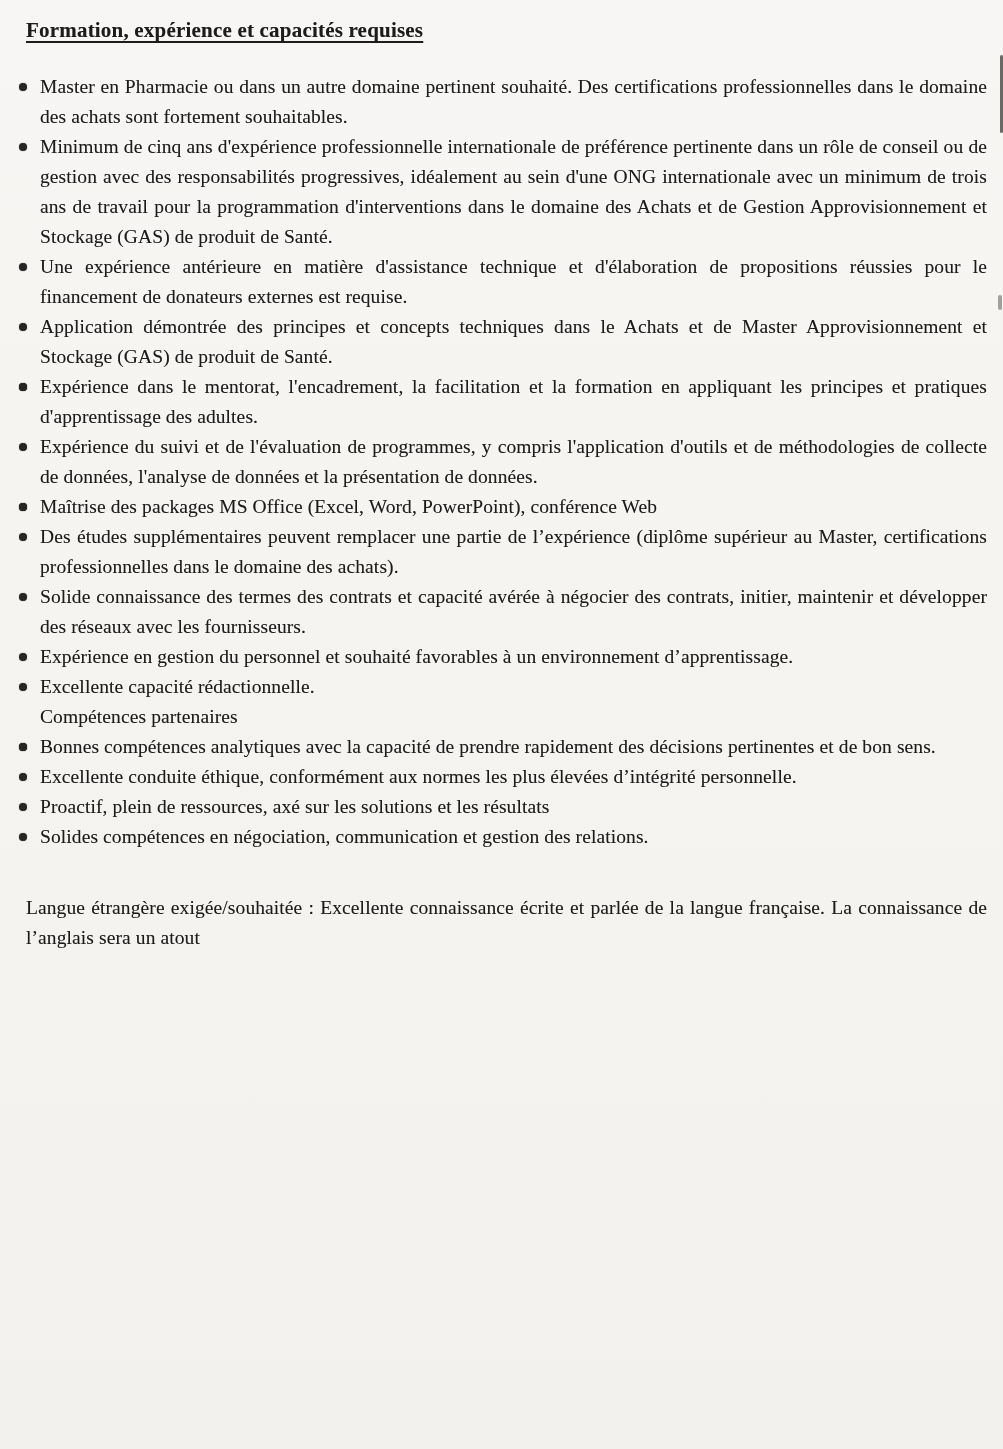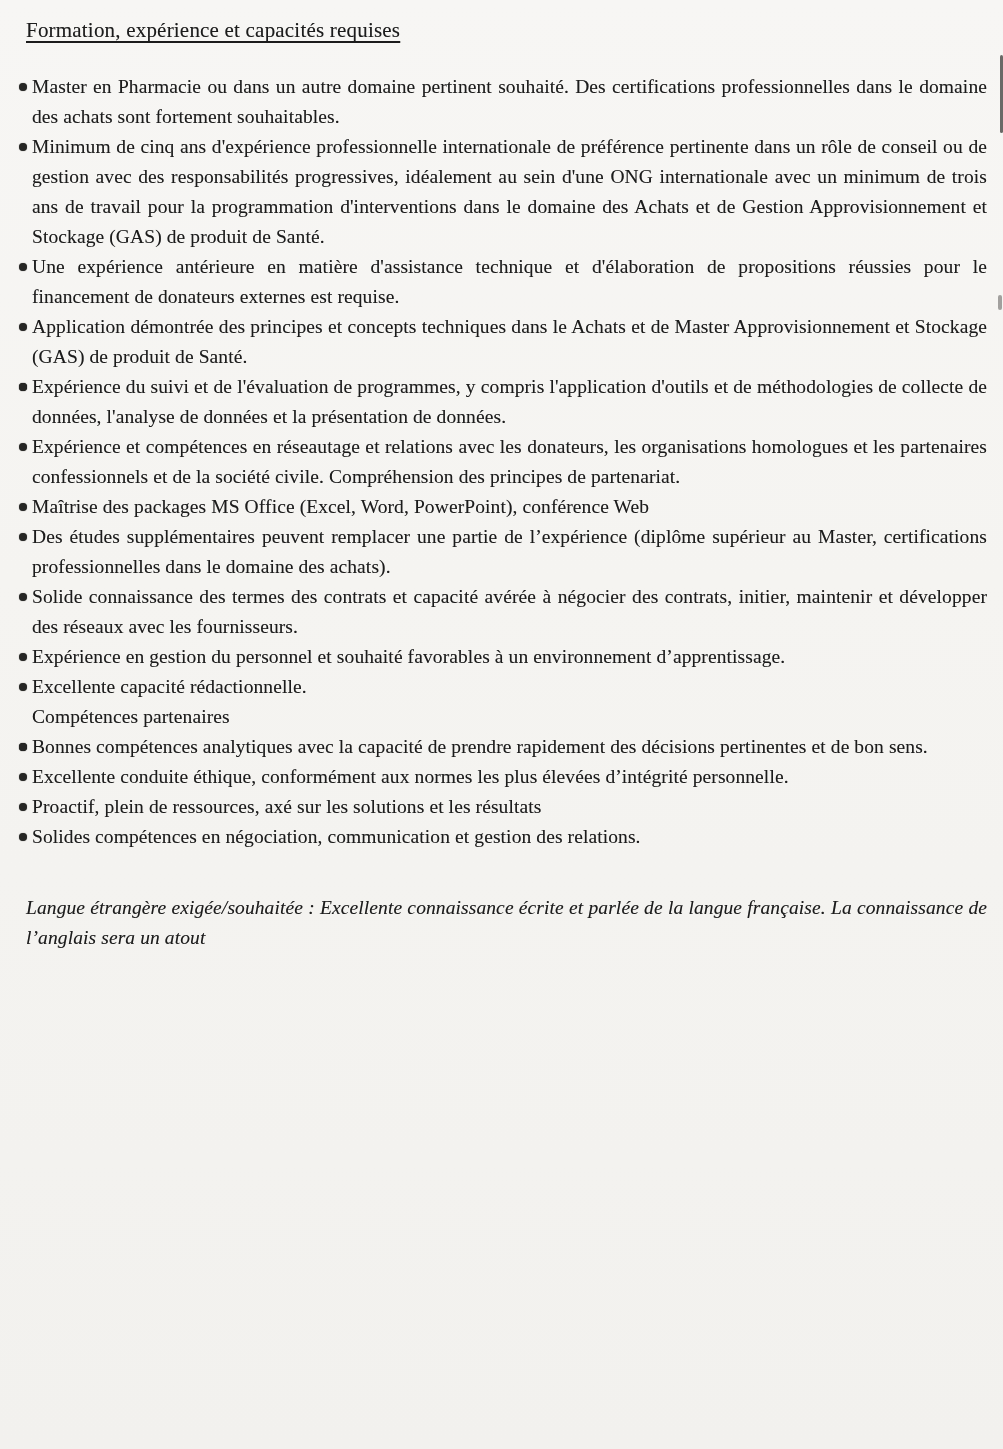--- a/index.html
+++ b/index.html
@@ -22,33 +22,33 @@
   }
   .page {
     position: relative;
     width: 100%;
     height: 100%;
     box-sizing: border-box;
     padding-top: 17px;
   }
   .title {
     font-size: 21px;
-    font-weight: normal;
+    font-weight: bold;
     margin: 0 8px 0 26px;
     letter-spacing: 0.2px;
     text-decoration: underline;
     text-underline-offset: 4px;
     line-height: 26px;
   }
   .list {
     margin: 29px 16px 0 0;
   }
   .item {
     position: relative;
-    padding-left: 32px;
+    padding-left: 40px;
     text-align: justify;
     font-size: 19.5px;
     line-height: 30px;
     letter-spacing: 0.1px;
   }
   .item .marker {
     position: absolute;
     left: 19px;
     top: 11px;
     width: 8px;
@@ -56,21 +56,20 @@
     border-radius: 50%;
     background: #262624;
     box-shadow: 0 0 1px rgba(0,0,0,0.6);
   }
   .footer {
     margin: 41px 16px 4px 26px;
     text-align: justify;
     font-size: 19.5px;
     line-height: 30px;
     letter-spacing: 0.1px;
-    font-style: italic;
   }
   .artifact {
     position: absolute;
     background: #3b3a37;
     pointer-events: none;
   }
   .artifact-1 {
     right: 0;
     top: 55px;
     width: 3px;
@@ -92,22 +91,23 @@
 
 <div class="page">
   <h1 class="title">Formation, expérience et capacités requises</h1>
 
   <div class="list">
       <div class="item"><span class="marker"></span><span class="itext">Master en Pharmacie ou dans un autre domaine pertinent souhaité. Des certifications professionnelles dans le domaine des achats sont fortement souhaitables.</span></div>
       <div class="item"><span class="marker"></span><span class="itext">Minimum de cinq ans d'expérience professionnelle internationale de préférence pertinente dans un rôle de conseil ou de gestion avec des responsabilités progressives, idéalement au sein d'une ONG internationale avec un minimum de trois ans de travail pour la programmation d'interventions dans le domaine des Achats et de Gestion Approvisionnement et Stockage (GAS) de produit de Santé.</span></div>
       <div class="item"><span class="marker"></span><span class="itext">Une expérience antérieure en matière d'assistance technique et d'élaboration de propositions réussies pour le financement de donateurs externes est requise.</span></div>
       <div class="item"><span class="marker"></span><span class="itext">Application démontrée des principes et concepts techniques dans le Achats et de Master Approvisionnement et Stockage (GAS) de produit de Santé.</span></div>
       <div class="item"><span class="marker"></span></div>
+      <div class="item"><span class="marker"></span><span class="itext">Expérience dans le mentorat, l'encadrement, la facilitation et la formation en appliquant les principes et pratiques d'apprentissage des adultes.</span></div>
       <div class="item"><span class="marker"></span><span class="itext">Expérience du suivi et de l'évaluation de programmes, y compris l'application d'outils et de méthodologies de collecte de données, l'analyse de données et la présentation de données.</span></div>
-      <div class="item"><span class="marker"></span><span class="itext">Expérience et compétences en réseautage et relations avec les donateurs, les organisations homologues et les partenaires confessionnels et de la société civile. Compréhension des principes de partenariat.</span></div>
+      <div class="item"><span class="marker"></span></div>
       <div class="item"><span class="marker"></span><span class="itext">Maîtrise des packages MS Office (Excel, Word, PowerPoint), conférence Web</span></div>
       <div class="item"><span class="marker"></span><span class="itext">Des études supplémentaires peuvent remplacer une partie de l’expérience (diplôme supérieur au Master, certifications professionnelles dans le domaine des achats).</span></div>
       <div class="item"><span class="marker"></span><span class="itext">Solide connaissance des termes des contrats et capacité avérée à négocier des contrats, initier, maintenir et développer des réseaux avec les fournisseurs.</span></div>
       <div class="item"><span class="marker"></span><span class="itext">Expérience en gestion du personnel et souhaité favorables à un environnement d’apprentissage.</span></div>
       <div class="item"><span class="marker"></span><span class="itext">Excellente capacité rédactionnelle.</span></div>
       <div class="item no-bullet"><span class="itext">Compétences partenaires</span></div>
       <div class="item"><span class="marker"></span></div>
       <div class="item"><span class="marker"></span><span class="itext">Bonnes compétences analytiques avec la capacité de prendre rapidement des décisions pertinentes et de bon sens.</span></div>
       <div class="item"><span class="marker"></span><span class="itext">Excellente conduite éthique, conformément aux normes les plus élevées d’intégrité personnelle.</span></div>
       <div class="item"><span class="marker"></span><span class="itext">Proactif, plein de ressources, axé sur les solutions et les résultats</span></div>

